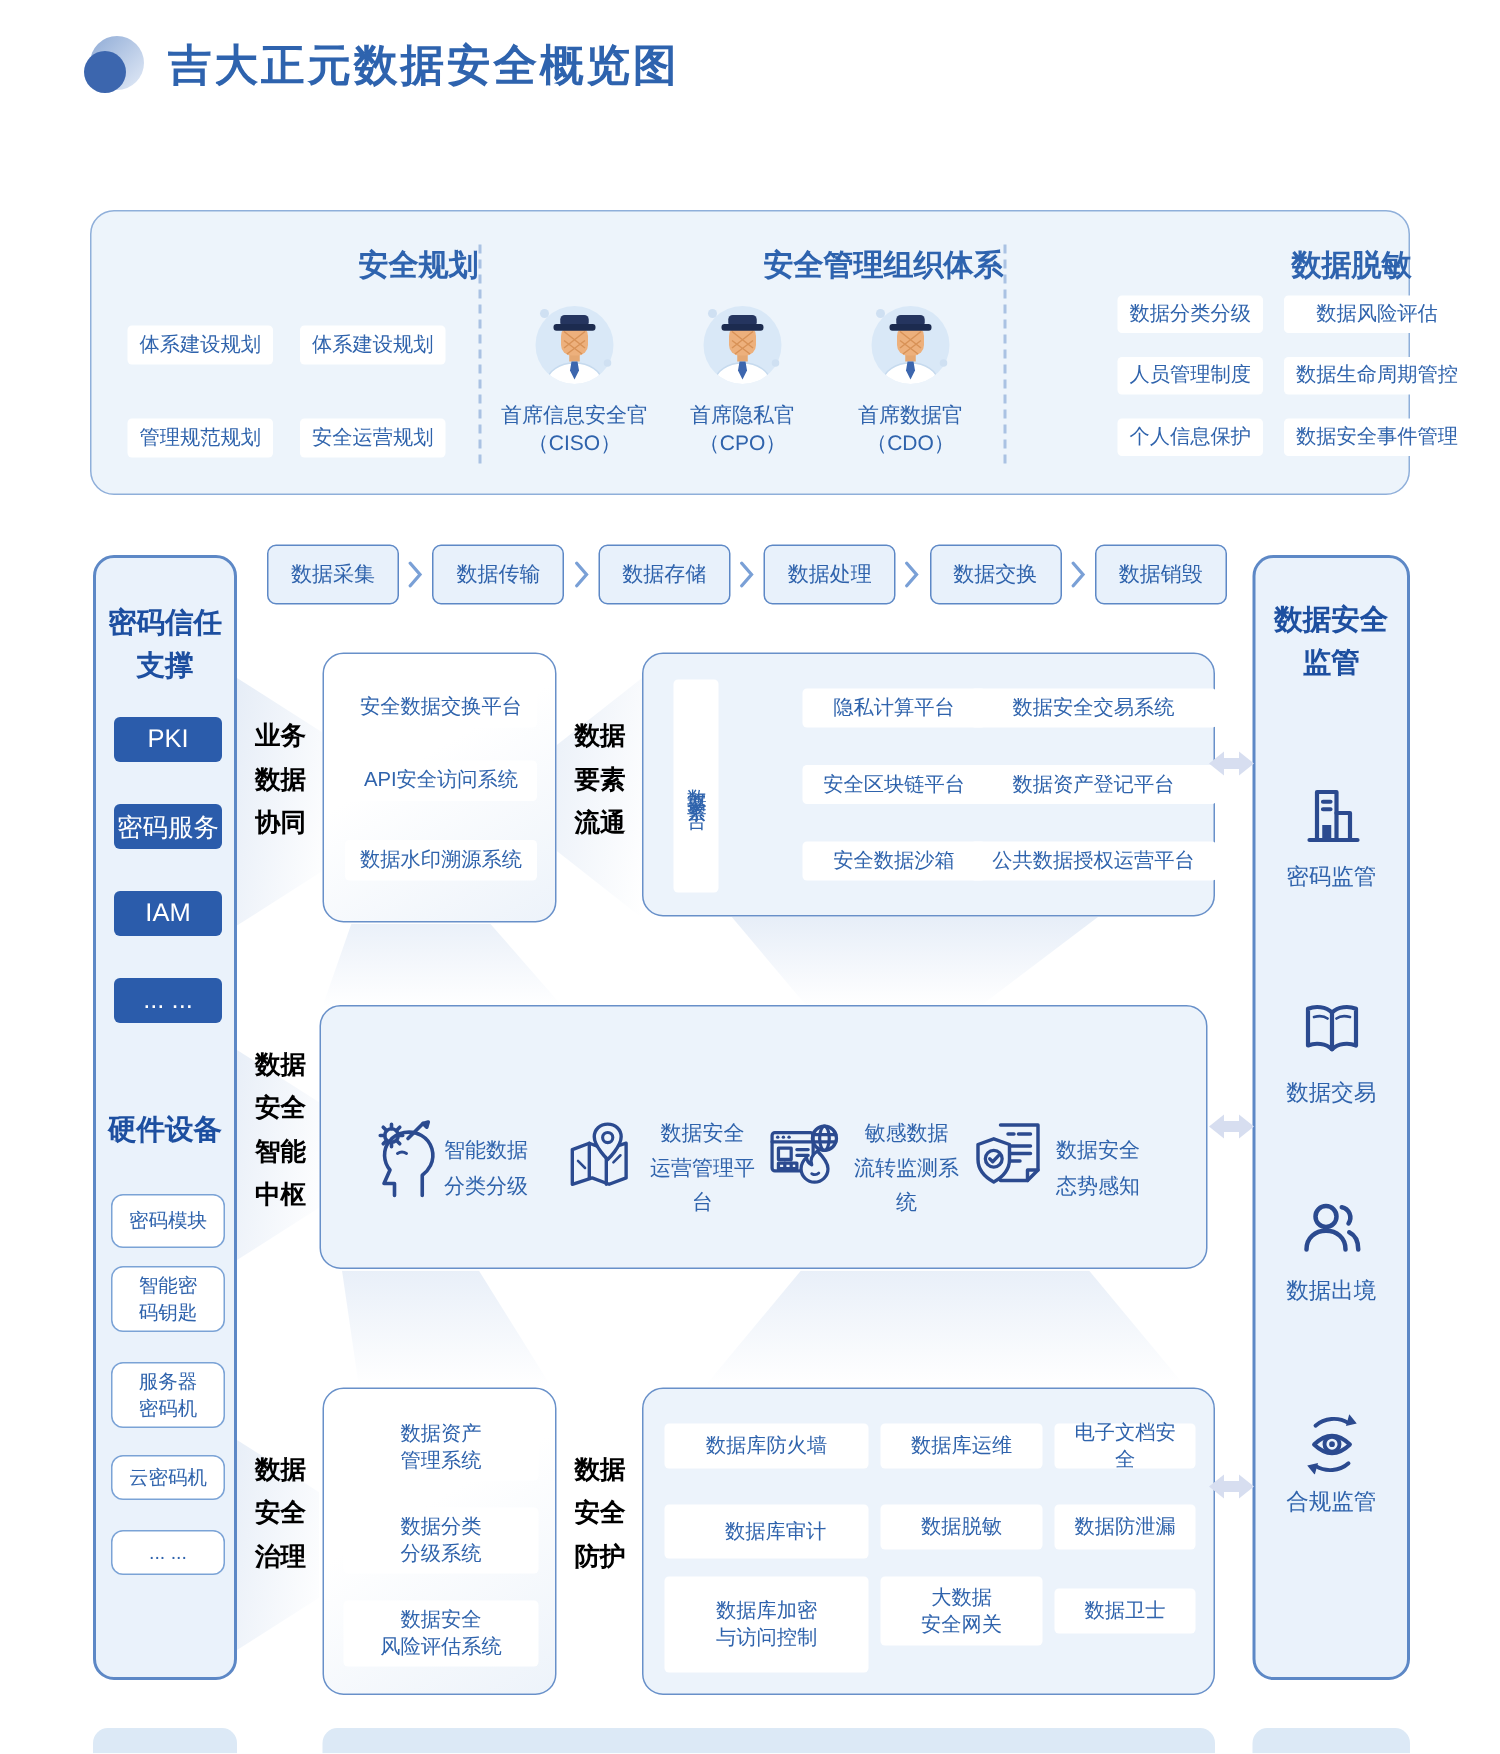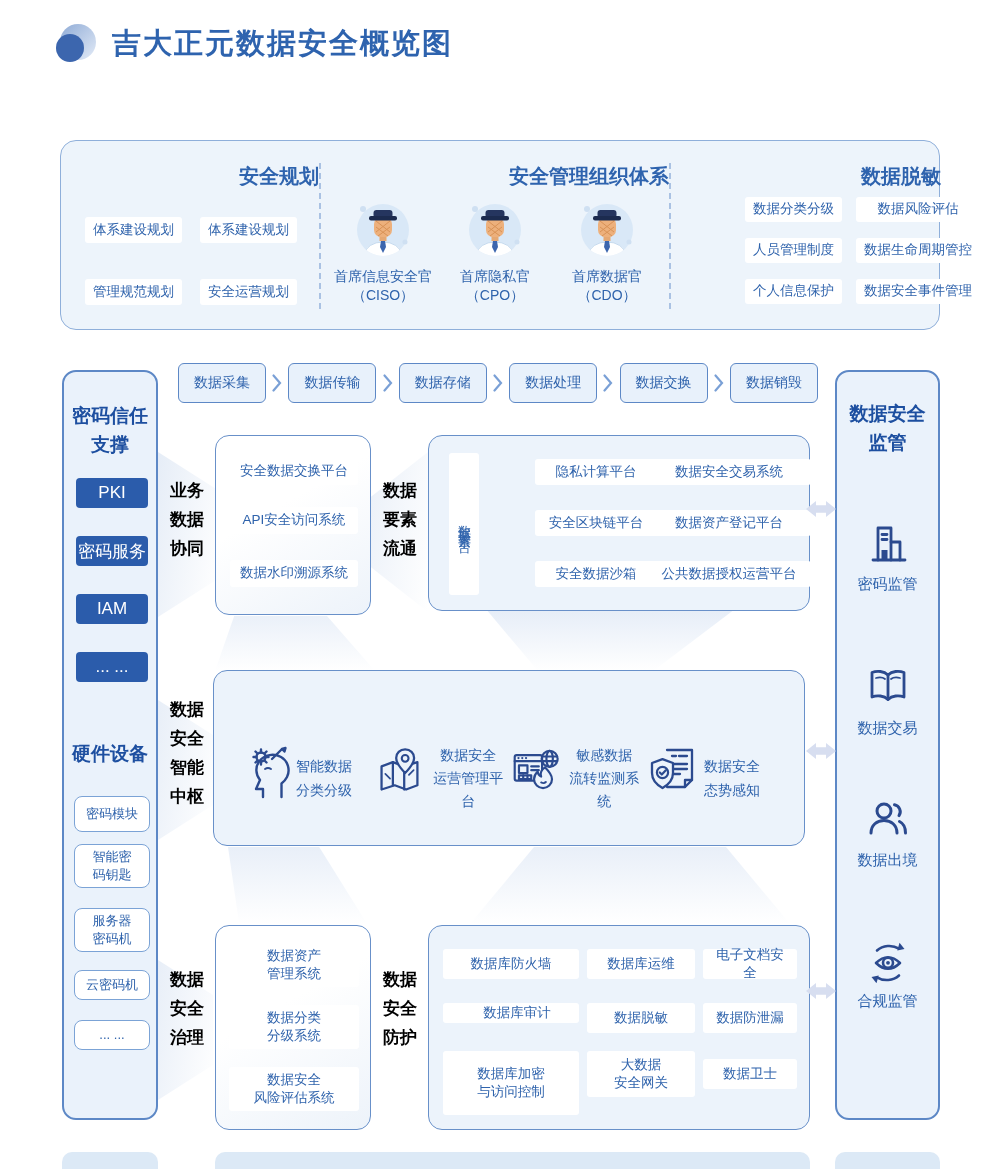--- a/index.html
+++ b/index.html
@@ -408,21 +408,21 @@
     <div class="chip gov-chip pre" style="top:79px;">数据分类
 分级系统</div>
     <div class="chip gov-chip pre" style="top:141px;">数据安全
 风险评估系统</div>
   </div>
 
   <div class="main-box" id="box-protection">
     <div class="chip prot-chip pc1" style="top:23px;height:30px;">数据库防火墙</div>
     <div class="chip prot-chip pc2" style="top:23px;height:30px;">数据库运维</div>
     <div class="chip prot-chip pc3" style="top:23px;height:30px;">电子文档安全</div>
-    <div class="chip prot-chip pc1" style="top:77px;height:20px;padding-left:20px;">数据库审计</div>
+    <div class="chip prot-chip pc1" style="top:77px;height:36px;padding-left:20px;">数据库审计</div>
     <div class="chip prot-chip pc2" style="top:77px;height:30px;">数据脱敏</div>
     <div class="chip prot-chip pc3" style="top:77px;height:30px;">数据防泄漏</div>
     <div class="chip prot-chip pc1 pre" style="top:125px;height:64px;">数据库加密
 与访问控制</div>
     <div class="chip prot-chip pc2 pre" style="top:125px;height:46px;">大数据
 安全网关</div>
     <div class="chip prot-chip pc3" style="top:133px;height:30px;">数据卫士</div>
   </div>
 
   <div class="darrow" style="top:500px;">

